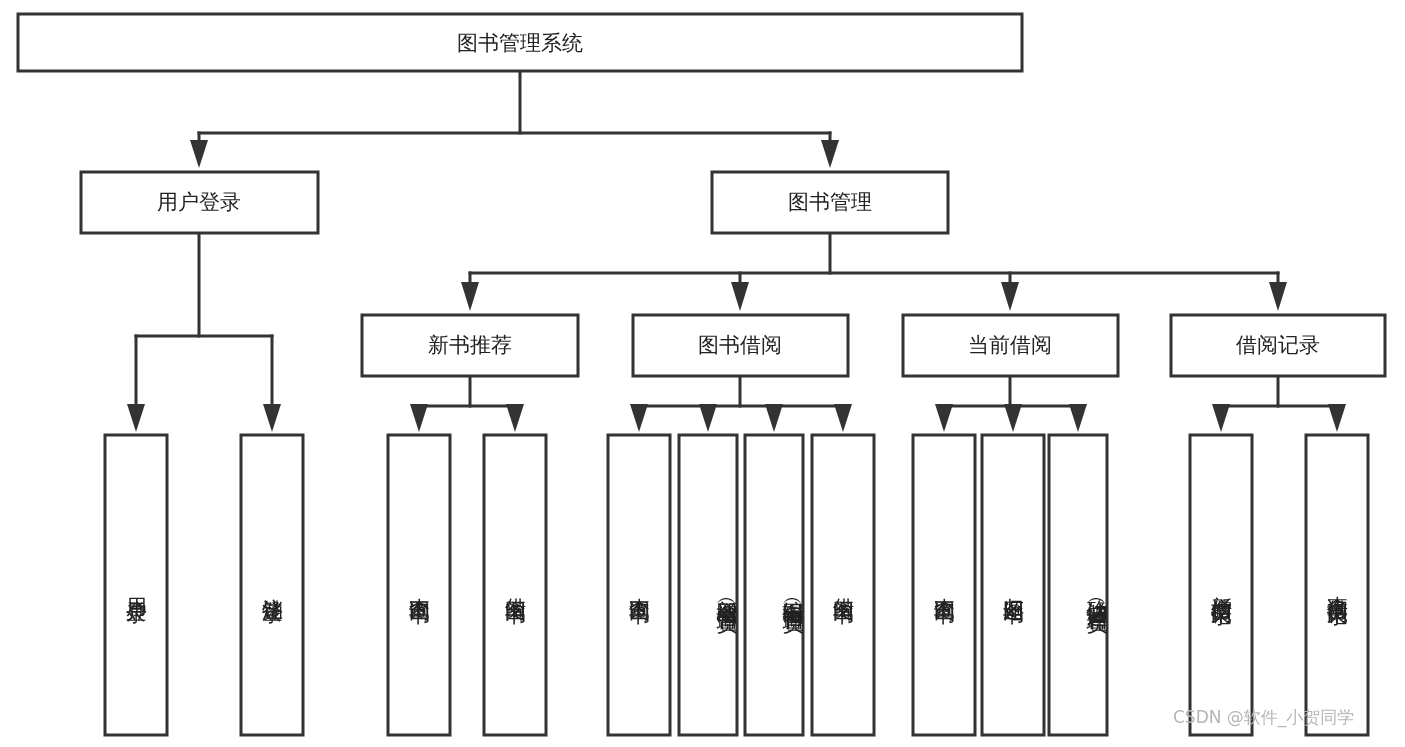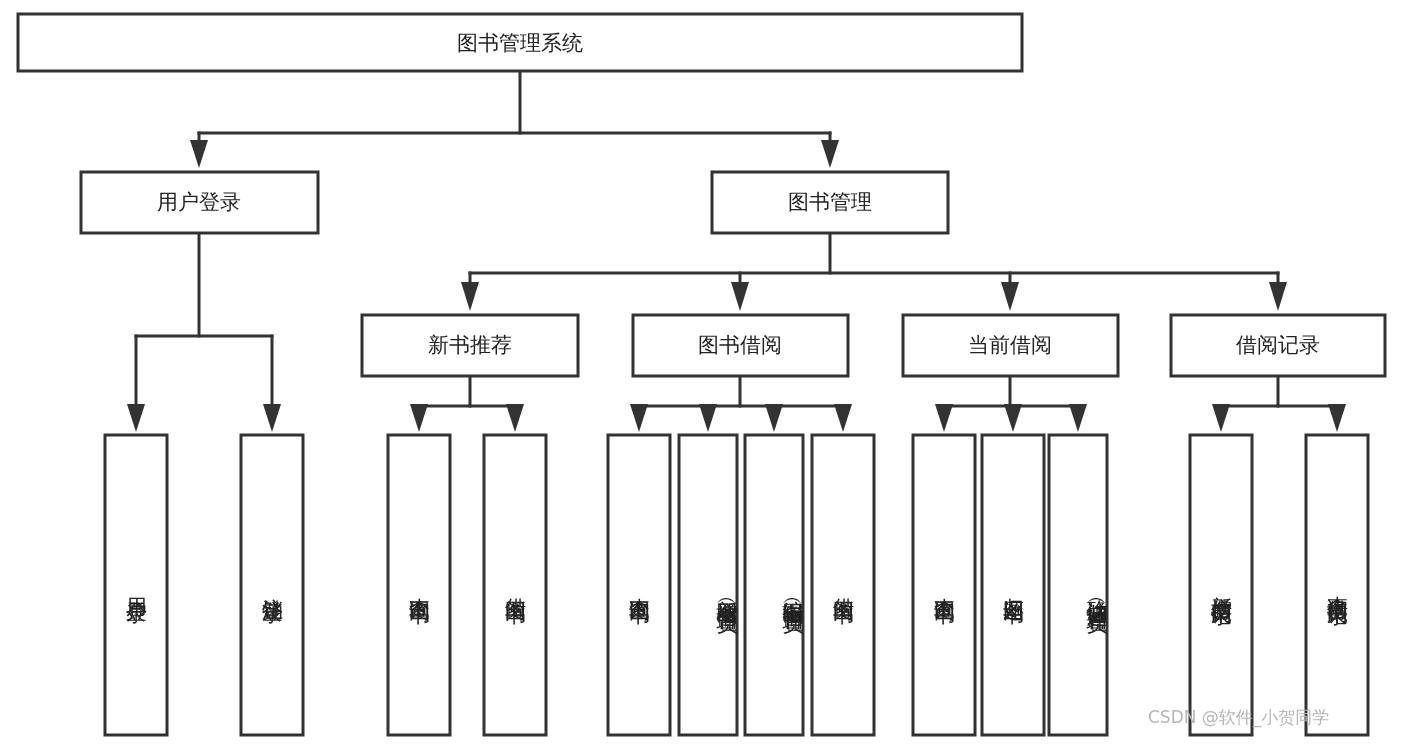--- a/index.html
+++ b/index.html
@@ -188,15 +188,15 @@
   <div class="node-label-v" style="left:608px; top:435px; width:62px; height:300px;">查询图书</div>
   <div class="node-label-v" style="left:679px; top:435px; width:58px; height:300px; align-items:flex-start; padding-top:14px; box-sizing:border-box;">新增图书（管理员）</div>
   <div class="node-label-v" style="left:745px; top:435px; width:58px; height:300px; align-items:flex-start; padding-top:14px; box-sizing:border-box;">编辑图书（管理员）</div>
   <div class="node-label-v" style="left:812px; top:435px; width:62px; height:300px;">借阅图书</div>
   <div class="node-label-v" style="left:913px; top:435px; width:62px; height:300px;">查询图书</div>
   <div class="node-label-v" style="left:982px; top:435px; width:62px; height:300px;">归还图书</div>
   <div class="node-label-v" style="left:1049px; top:435px; width:58px; height:300px; align-items:flex-start; padding-top:14px; box-sizing:border-box;">确认归还（管理员）</div>
   <div class="node-label-v" style="left:1190px; top:435px; width:62px; height:300px;">新增借阅记录</div>
   <div class="node-label-v" style="left:1306px; top:435px; width:62px; height:300px;">查询借阅记录</div>
 
-  <div class="watermark" style="left:1148px; top:706px;">CSDN @软件_小贺同学</div>
+  <div class="watermark" style="left:1173px; top:706px;">CSDN @软件_小贺同学</div>
 
 </div>
 
 </body></html>

